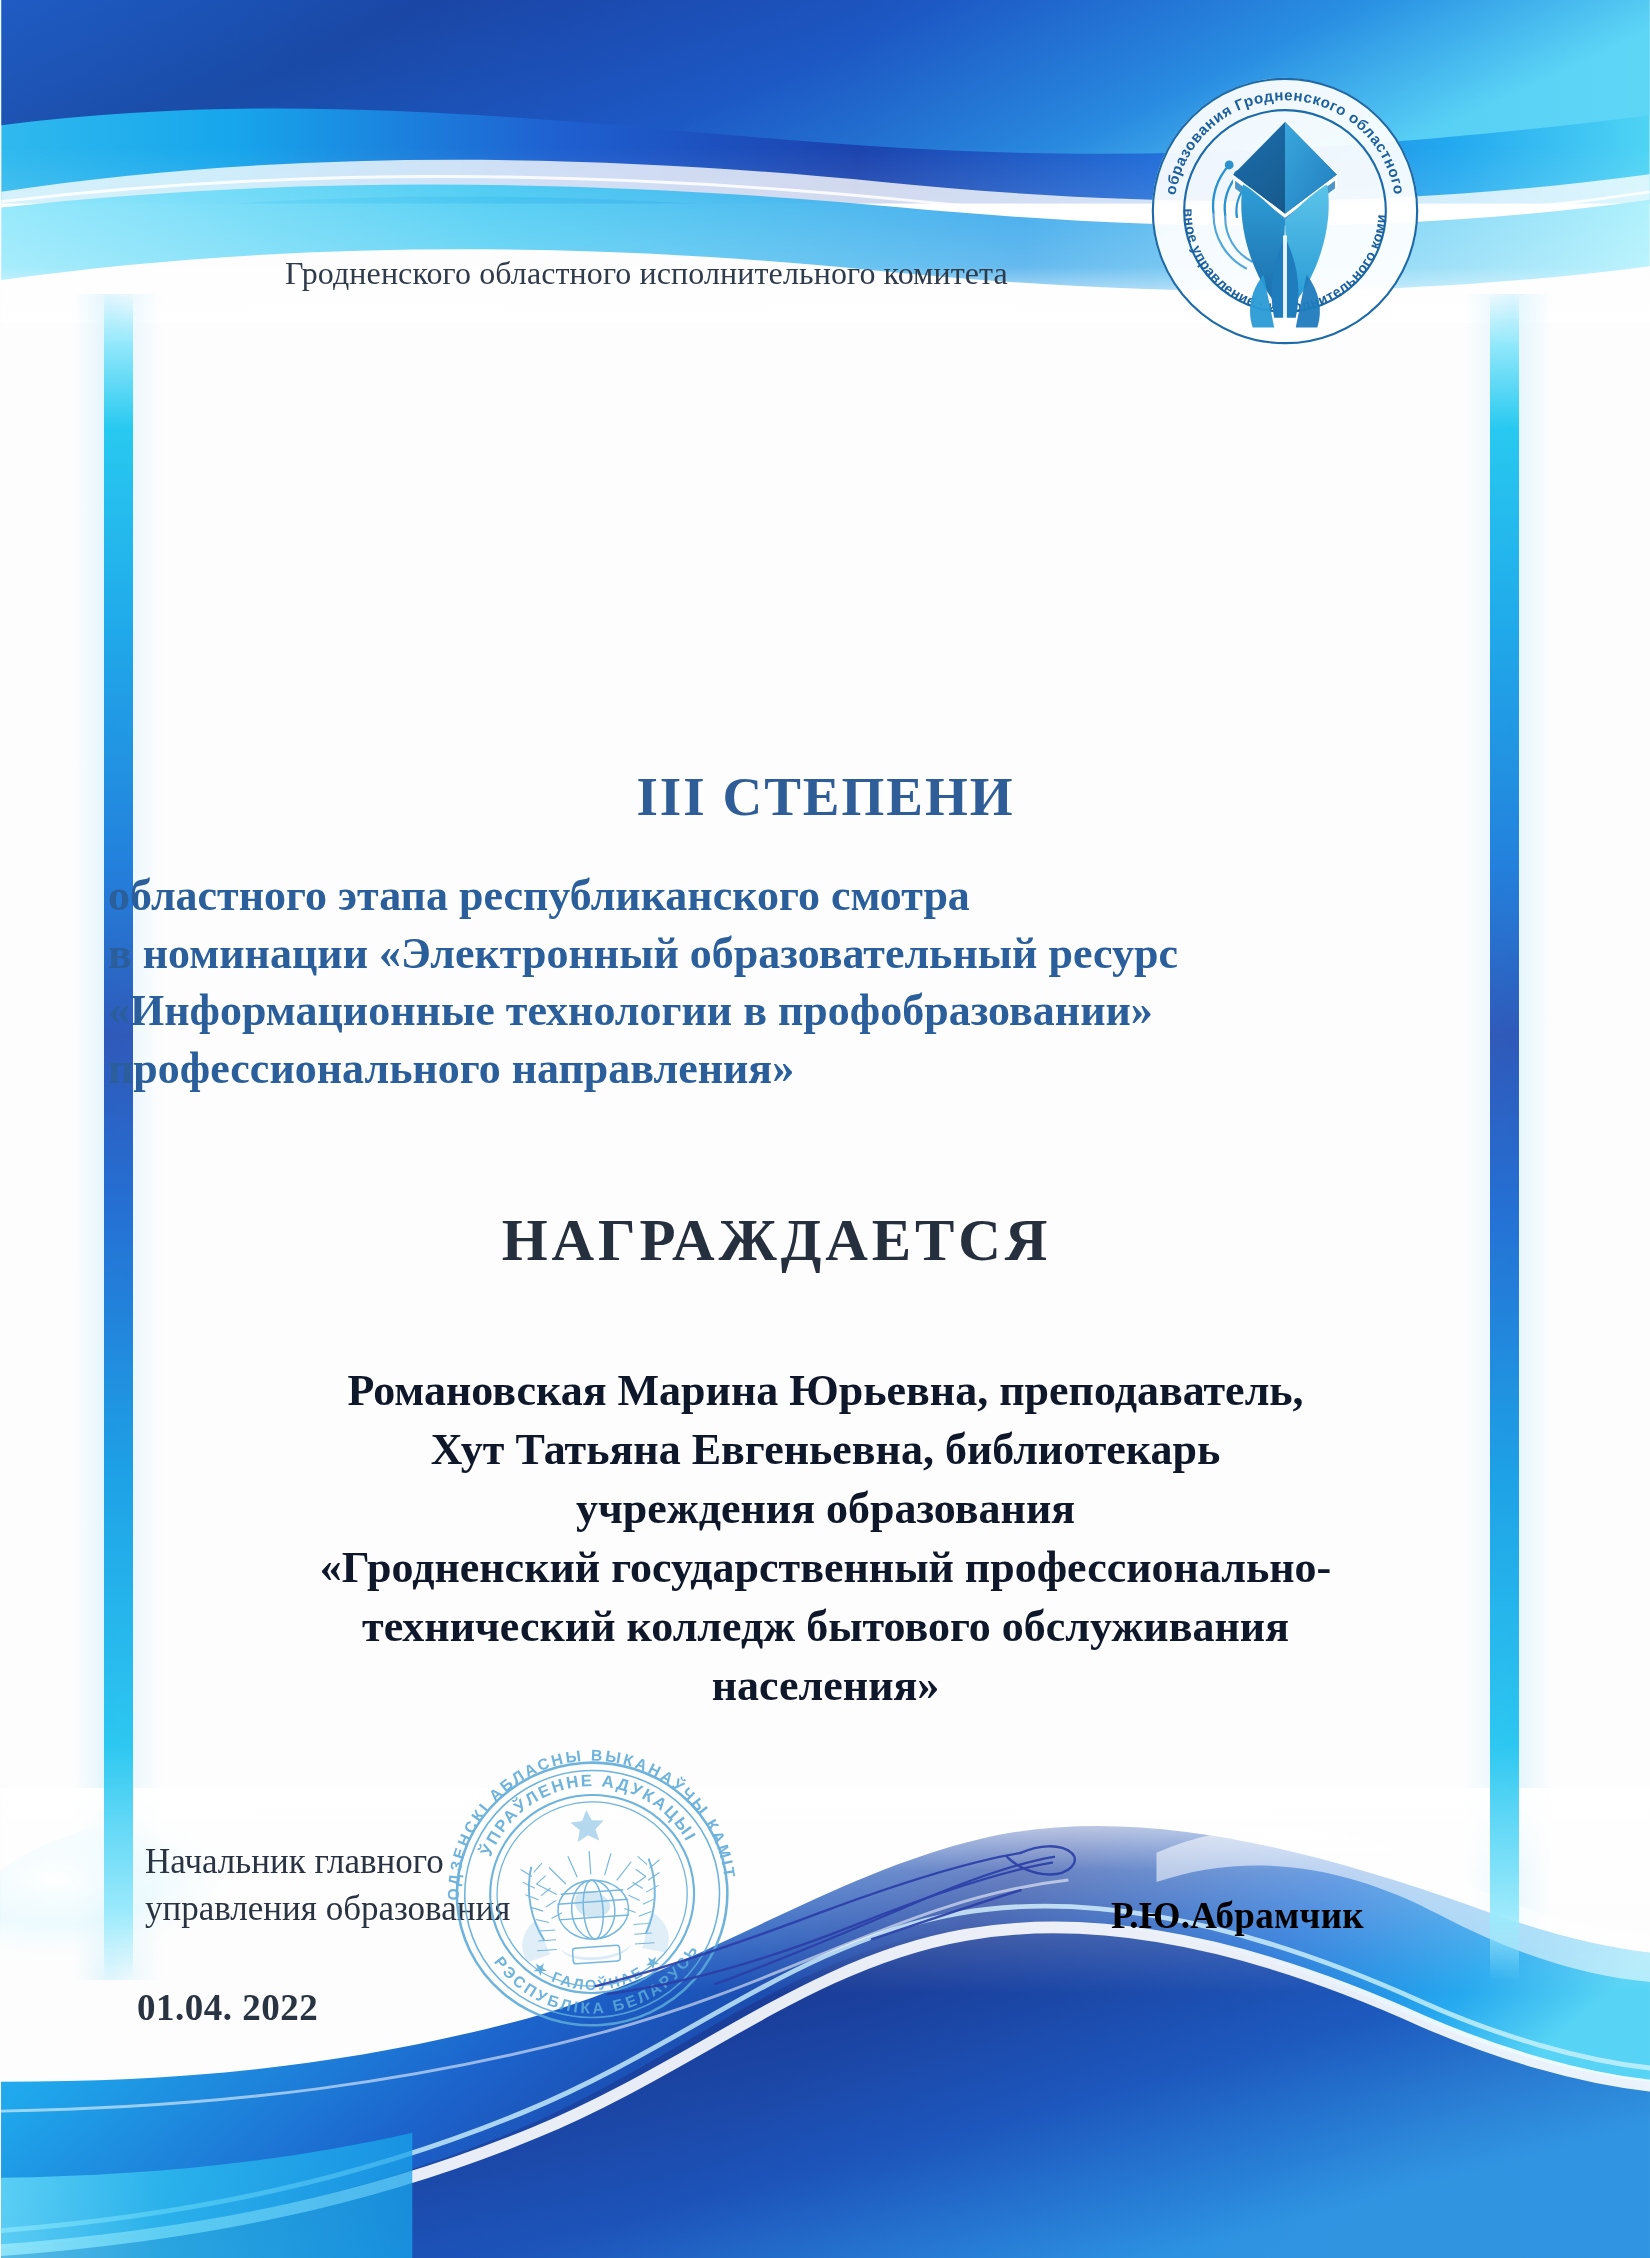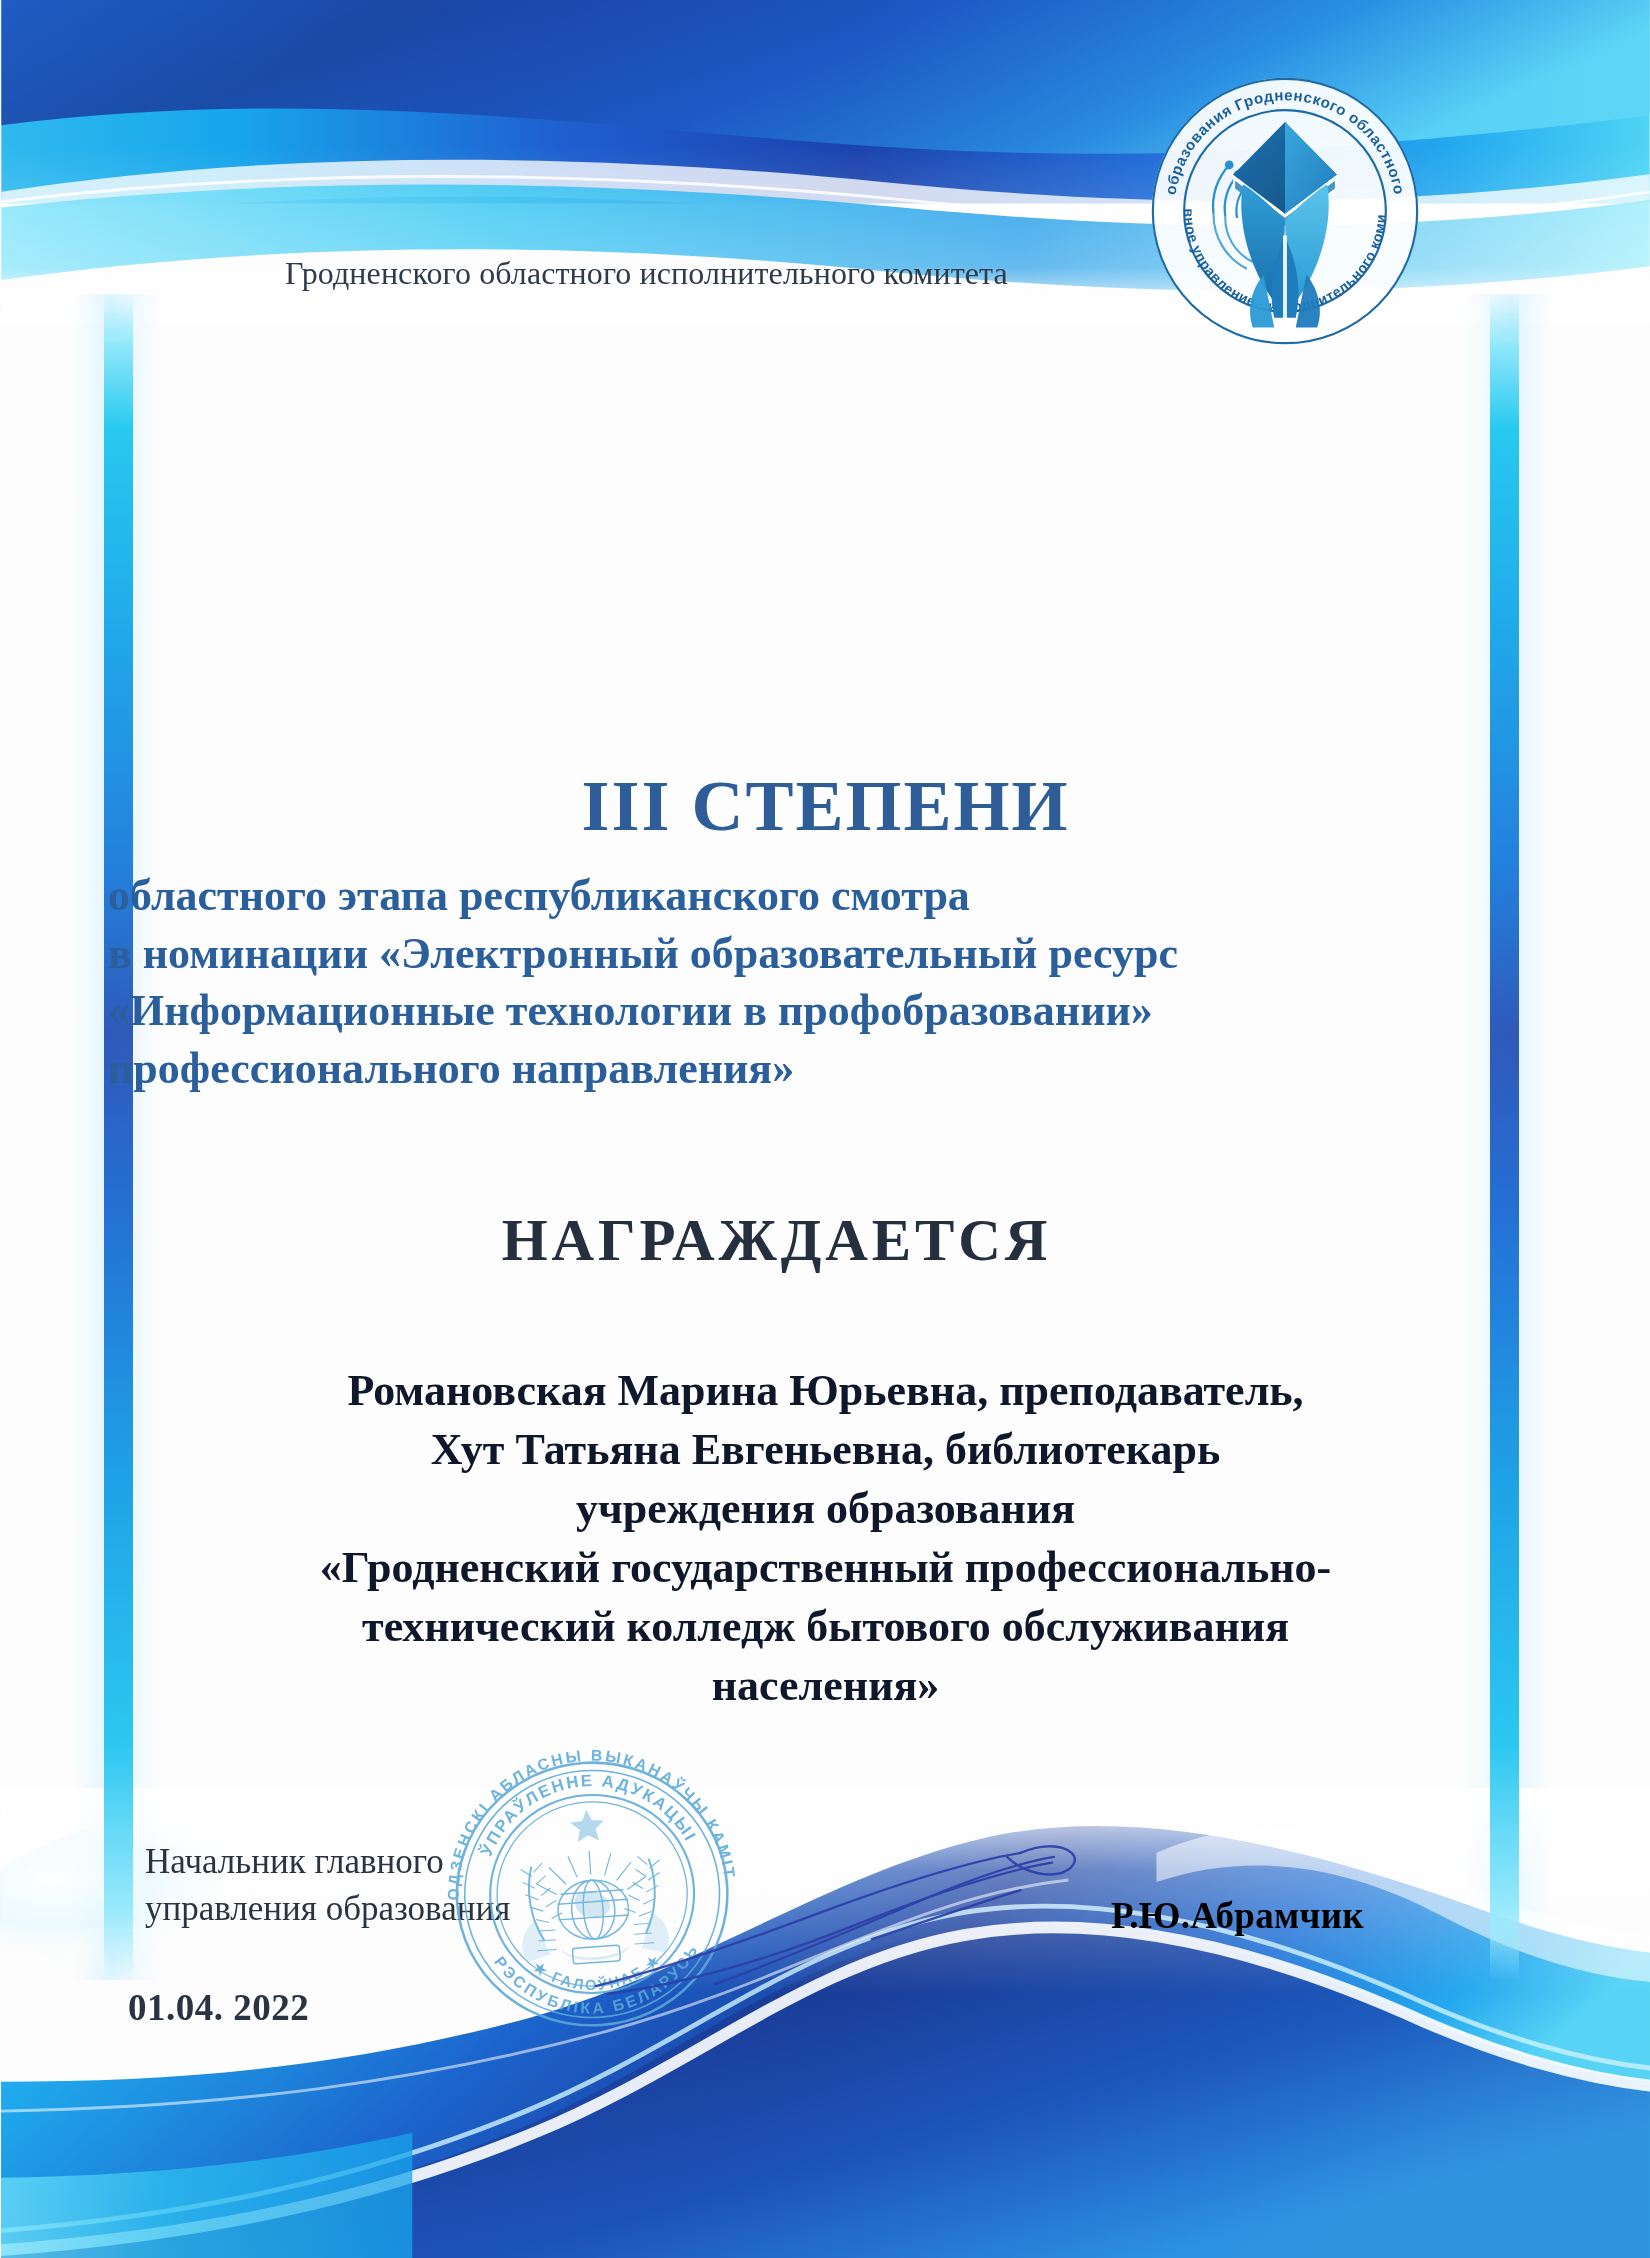--- a/index.html
+++ b/index.html
@@ -109,21 +109,21 @@
     font-family:"Liberation Serif", serif;
     line-height:1;
     text-shadow:0 1px 0 rgba(255,255,255,.45);
   }
 
   
   .degree {
     position:absolute;
     top:765px; left:0; width:1651px;
     text-align:center;
-    font-size:72px;
+    font-size:55px;
     font-weight:700;
     letter-spacing:2px;
     color:#2f5d97;
   }
 
   
   .competition {
     position:absolute;
     top:867px; left:108px; width:1435px;
     text-align:left;
@@ -169,21 +169,21 @@
   .sig-name {
     position:absolute;
     top:1894px; left:1111px;
     font-size:37px;
     font-weight:700;
     color:#000000;
     letter-spacing:0.3px;
   }
   .doc-date {
     position:absolute;
-    top:1986px; left:128px;
+    top:1986px; left:137px;
     font-size:37px;
     font-weight:700;
     color:#2a3342;
     letter-spacing:0.5px;
   }
 
   
   .seal {
     position:absolute;
     top:1745px; left:439px;

